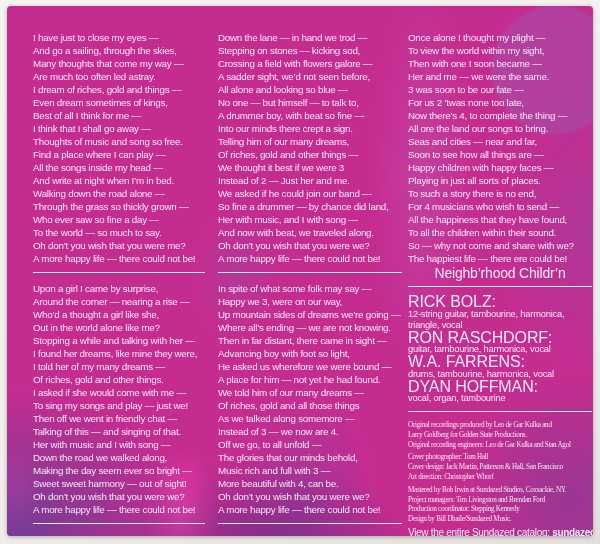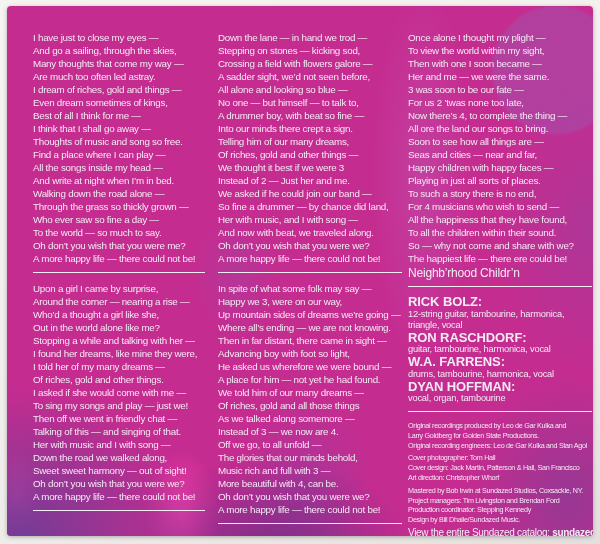--- a/index.html
+++ b/index.html
@@ -29,28 +29,28 @@
   }
   .col{position:absolute;top:25px;color:#f3eaf4;}
   .col1{left:26px;width:172px;}
   .col2{left:211px;width:184px;}
   .col3{left:401px;width:184px;}
   .stanza .line{
     font-size:9.8px;line-height:13px;letter-spacing:-0.25px;white-space:nowrap;
   }
   .rule{border:0;border-top:1.5px solid rgba(255,255,255,.92);margin:7px 0 9px 0;width:100%;}
   .attribution{
-    font-size:12px;line-height:12px;letter-spacing:-0.2px;text-align:left;
+    font-size:14px;line-height:12px;letter-spacing:-0.2px;text-align:center;
     margin-top:2px;white-space:nowrap;
   }
   .member{margin-bottom:1px;}
-  .member .mname{font-size:13px;font-weight:bold;line-height:12.5px;letter-spacing:-0.1px;white-space:nowrap;}
+  .member .mname{font-size:16px;font-weight:normal;line-height:12.5px;letter-spacing:-0.1px;white-space:nowrap;}
   .member .mroles .line{font-size:9.3px;line-height:11px;letter-spacing:-0.2px;white-space:nowrap;}
   .production{margin-top:2px;}
-  .pgroup{margin-bottom:3px;}
+  .pgroup{margin-bottom:3px;font-family:Liberation Serif, serif;}
   .pgroup .line{font-size:7.2px;line-height:9.8px;letter-spacing:-0.3px;white-space:nowrap;}
   .catalog{font-size:10px;line-height:9.8px;letter-spacing:-0.3px;white-space:nowrap;margin-top:1px;}
   .catalog b{font-weight:bold;}
 </style>
 </head>
 <body>
 
 <div class="page">
   <div class="bg-art"></div>
 
@@ -84,20 +84,21 @@
         <div class="line">Stopping a while and talking with her —</div>
         <div class="line">I found her dreams, like mine they were,</div>
         <div class="line">I told her of my many dreams —</div>
         <div class="line">Of riches, gold and other things.</div>
         <div class="line">I asked if she would come with me —</div>
         <div class="line">To sing my songs and play — just we!</div>
         <div class="line">Then off we went in friendly chat —</div>
         <div class="line">Talking of this — and singing of that.</div>
         <div class="line">Her with music and I with song —</div>
         <div class="line">Down the road we walked along,</div>
+        <div class="line">Making the day seem ever so bright —</div>
         <div class="line">Sweet sweet harmony — out of sight!</div>
         <div class="line">Oh don’t you wish that you were we?</div>
         <div class="line">A more happy life — there could not be!</div>
       </div>
     <div class="rule"></div>
   </div>
 
   <div class="col col2">
     <div class="stanza">
         <div class="line">Down the lane — in hand we trod —</div>
@@ -146,22 +147,22 @@
   <div class="col col3">
     <div class="stanza">
         <div class="line">Once alone I thought my plight —</div>
         <div class="line">To view the world within my sight,</div>
         <div class="line">Then with one I soon became —</div>
         <div class="line">Her and me — we were the same.</div>
         <div class="line">3 was soon to be our fate —</div>
         <div class="line">For us 2 ’twas none too late,</div>
         <div class="line">Now there’s 4, to complete the thing —</div>
         <div class="line">All ore the land our songs to bring.</div>
+        <div class="line">Seas and cities — near and far,</div>
         <div class="line">Soon to see how all things are —</div>
-        <div class="line">Seas and cities — near and far,</div>
         <div class="line">Happy children with happy faces —</div>
         <div class="line">Playing in just all sorts of places.</div>
         <div class="line">To such a story there is no end,</div>
         <div class="line">For 4 musicians who wish to send —</div>
         <div class="line">All the happiness that they have found,</div>
         <div class="line">To all the children within their sound.</div>
         <div class="line">So — why not come and share with we?</div>
         <div class="line">The happiest life — there ere could be!</div>
       </div>
     <div class="attribution">Neighb’rhood Childr’n</div>

